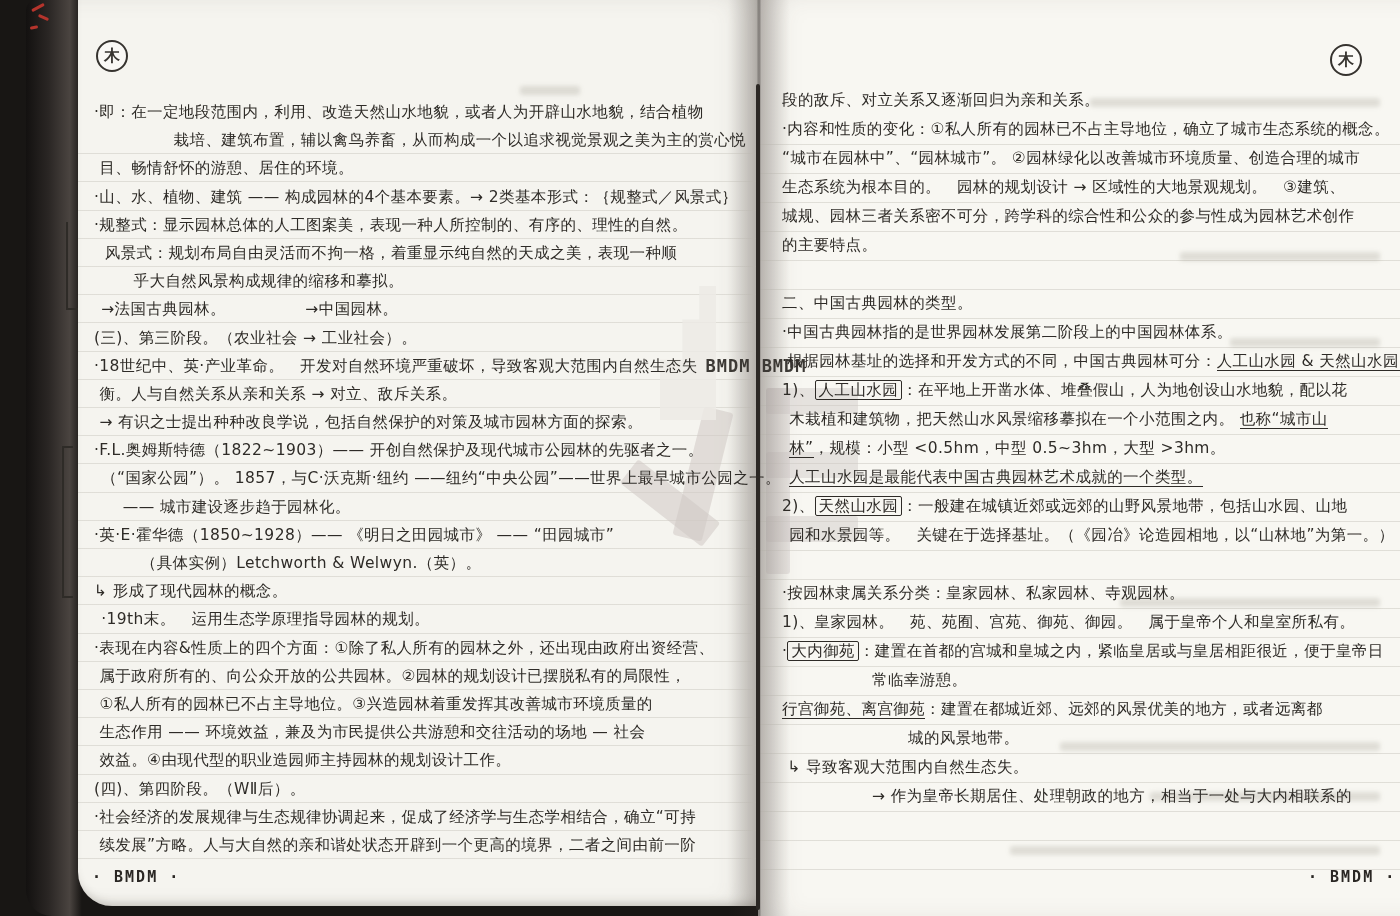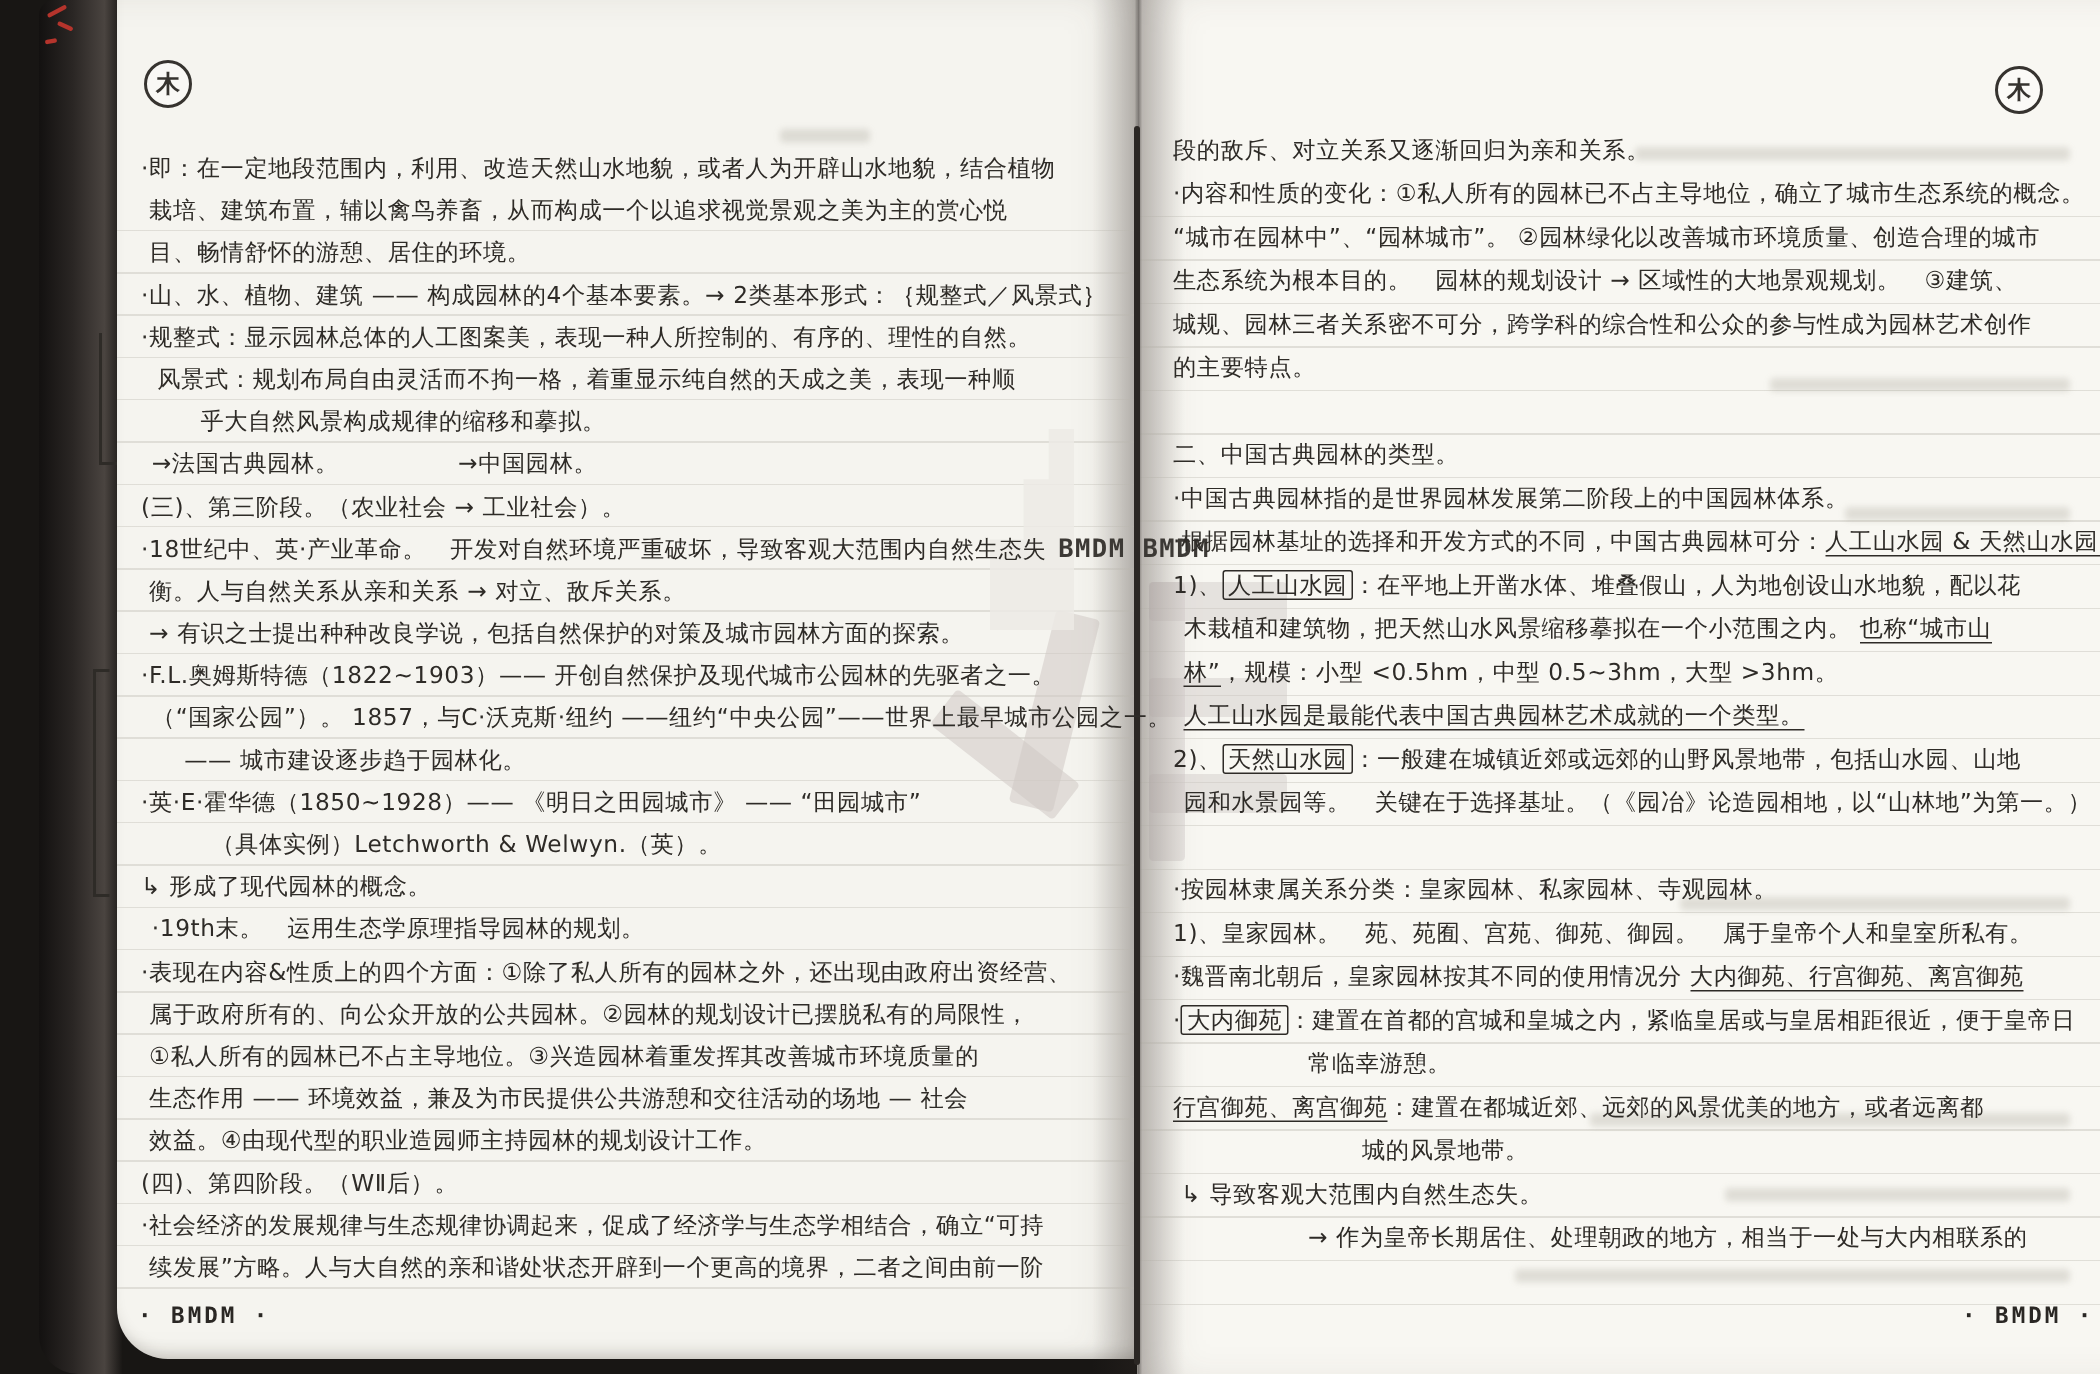--- a/index.html
+++ b/index.html
@@ -122,21 +122,21 @@
     </div>
   <div class="stamp stamp-right">
       <span>木</span>
     </div>
 
   <div class="bracket bk1"></div>
   <div class="bracket bk2"></div>
 
   <div class="content content-left">
       <div class="hline" style="padding-left: 0px;"><span>·即：在一定地段范围内，利用、改造天然山水地貌，或者人为开辟山水地貌，结合植物</span></div>
-      <div class="hline" style="padding-left: 5.4px;"><span>栽培、建筑布置，辅以禽鸟养畜，从而构成一个以追求视觉景观之美为主的赏心悦</span></div>
+      <div class="hline" style="padding-left: 5.4px; text-align: right;"><span>栽培、建筑布置，辅以禽鸟养畜，从而构成一个以追求视觉景观之美为主的赏心悦</span></div>
       <div class="hline" style="padding-left: 5.4px;"><span>目、畅情舒怀的游憩、居住的环境。</span></div>
       <div class="hline" style="padding-left: 0px;"><span>·山、水、植物、建筑 —— 构成园林的4个基本要素。→ 2类基本形式：｛规整式／风景式｝</span></div>
       <div class="hline" style="padding-left: 0px;"><span>·规整式：显示园林总体的人工图案美，表现一种人所控制的、有序的、理性的自然。</span></div>
       <div class="hline" style="padding-left: 10.8px;"><span>风景式：规划布局自由灵活而不拘一格，着重显示纯自然的天成之美，表现一种顺</span></div>
       <div class="hline" style="padding-left: 39.6px;"><span>乎大自然风景构成规律的缩移和摹拟。</span></div>
       <div class="hline" style="padding-left: 7.2px;"><span>→法国古典园林。　　　　　→中国园林。</span></div>
       <div class="hline" style="padding-left: 0px;"><span>(三)、第三阶段。（农业社会 → 工业社会）。</span></div>
       <div class="hline" style="padding-left: 0px;"><span>·18世纪中、英·产业革命。　开发对自然环境严重破坏，导致客观大范围内自然生态失</span></div>
       <div class="hline" style="padding-left: 5.4px;"><span>衡。人与自然关系从亲和关系 → 对立、敌斥关系。</span></div>
       <div class="hline" style="padding-left: 5.4px;"><span>→ 有识之士提出种种改良学说，包括自然保护的对策及城市园林方面的探索。</span></div>
@@ -169,21 +169,20 @@
       <div class="hline" style="padding-left: 0px;"><span>·根据园林基址的选择和开发方式的不同，中国古典园林可分：</span><span class="u">人工山水园 &amp; 天然山水园.</span></div>
       <div class="hline" style="padding-left: 0px;"><span>1)、</span><span class="b">人工山水园</span><span>：在平地上开凿水体、堆叠假山，人为地创设山水地貌，配以花</span></div>
       <div class="hline" style="padding-left: 7.2px;"><span>木栽植和建筑物，把天然山水风景缩移摹拟在一个小范围之内。 </span><span class="u">也称“城市山</span></div>
       <div class="hline" style="padding-left: 7.2px;"><span class="u">林”</span><span>，规模：小型 &lt;0.5hm，中型 0.5~3hm，大型 &gt;3hm。</span></div>
       <div class="hline" style="padding-left: 7.2px;"><span class="u">人工山水园是最能代表中国古典园林艺术成就的一个类型。</span></div>
       <div class="hline" style="padding-left: 0px;"><span>2)、</span><span class="b">天然山水园</span><span>：一般建在城镇近郊或远郊的山野风景地带，包括山水园、山地</span></div>
       <div class="hline" style="padding-left: 7.2px; text-align: right;"><span>园和水景园等。　关键在于选择基址。（《园冶》论造园相地，以“山林地”为第一。）</span></div>
       <div class="hline" style="padding-left: 0px;"><span></span></div>
       <div class="hline" style="padding-left: 0px;"><span>·按园林隶属关系分类：皇家园林、私家园林、寺观园林。</span></div>
       <div class="hline" style="padding-left: 0px;"><span>1)、皇家园林。　苑、苑囿、宫苑、御苑、御园。　属于皇帝个人和皇室所私有。</span></div>
-      <div class="hline" style="padding-left: 0px;"><span>·魏晋南北朝后，皇家园林按其不同的使用情况分 </span><span class="u">大内御苑、行宫御苑、离宫御苑</span></div>
       <div class="hline" style="padding-left: 0px;"><span>·</span><span class="b">大内御苑</span><span>：建置在首都的宫城和皇城之内，紧临皇居或与皇居相距很近，便于皇帝日</span></div>
       <div class="hline" style="padding-left: 90px;"><span>常临幸游憩。</span></div>
       <div class="hline" style="padding-left: 0px;"><span class="u">行宫御苑、离宫御苑</span><span>：建置在都城近郊、远郊的风景优美的地方，或者远离都</span></div>
       <div class="hline" style="padding-left: 126px;"><span>城的风景地带。</span></div>
       <div class="hline" style="padding-left: 5.4px;"><span>↳ 导致客观大范围内自然生态失。</span></div>
       <div class="hline" style="padding-left: 90px;"><span>→ 作为皇帝长期居住、处理朝政的地方，相当于一处与大内相联系的</span></div>
     </div>
 
   <div class="footer footer-left">· BMDM ·</div>
   <div class="footer footer-right">· BMDM ·</div>

